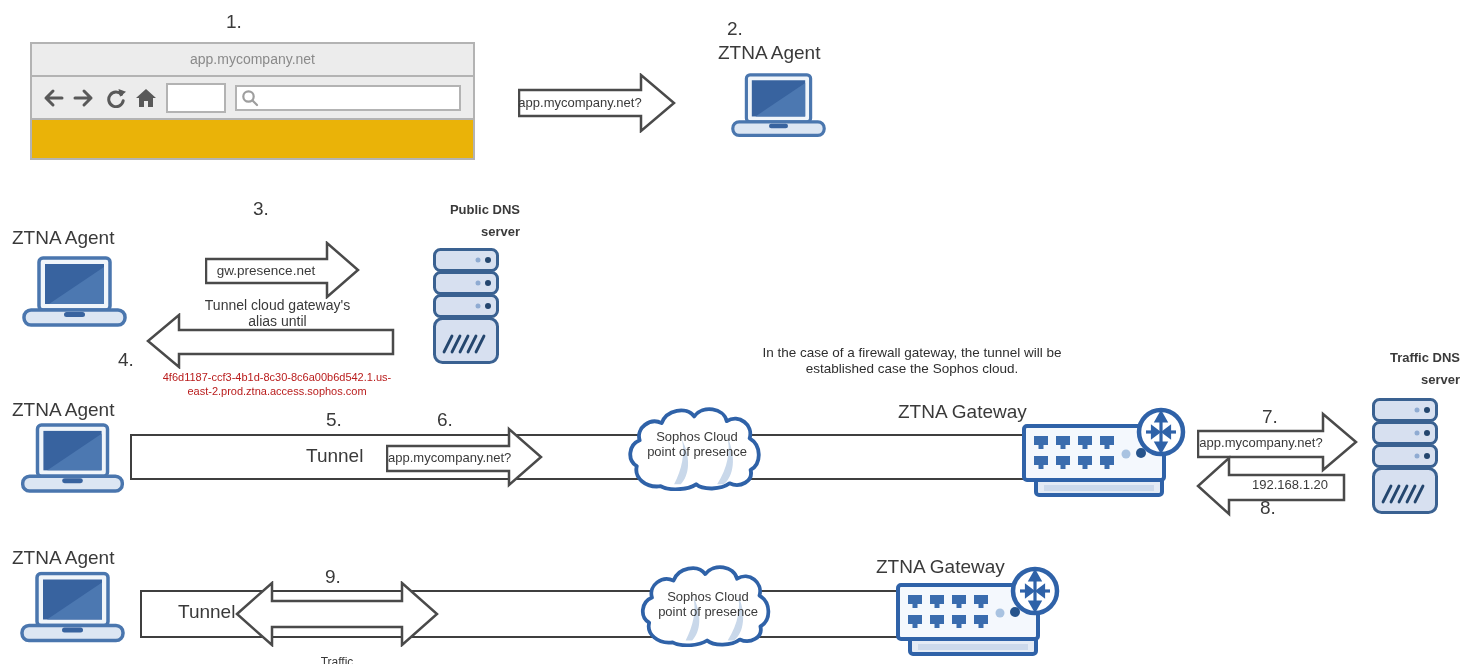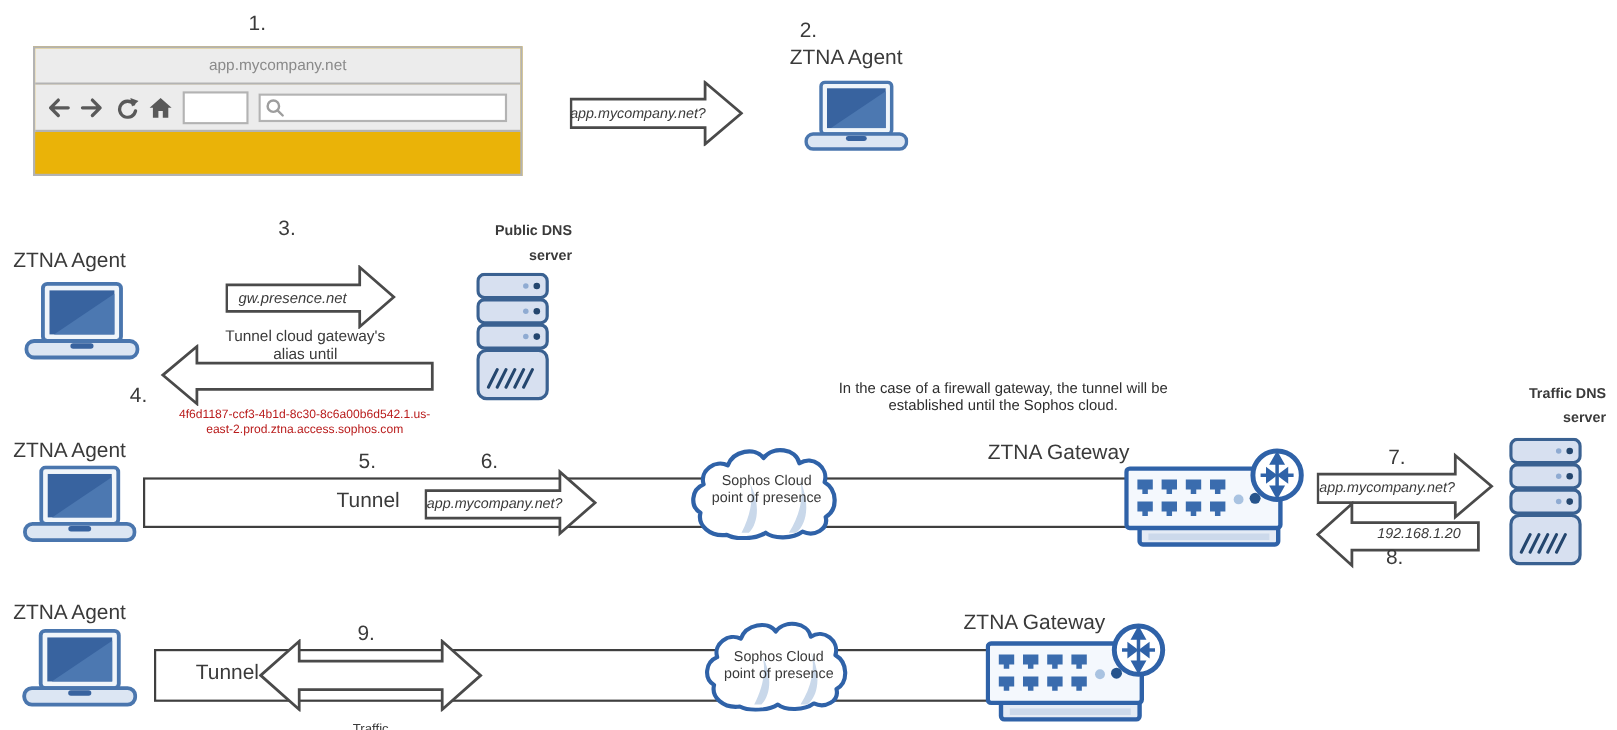--- a/index.html
+++ b/index.html
@@ -4,21 +4,21 @@
 <style>
   html,body{margin:0;padding:0;background:#fff;}
   #canvas{
     position:relative;width:1470px;height:664px;background:#fff;overflow:hidden;
     font-family:"Liberation Sans",sans-serif;color:#3d3d3d;
   }
   .abs{position:absolute;}
   .step{font-size:19px;color:#3a3a3a;}
   .lbl{font-size:19px;color:#3a3a3a;white-space:nowrap;}
   .lbl-c{font-size:13px;color:#3a3a3a;text-align:right;line-height:22px;font-weight:bold;}
-  .msg{font-size:13px;color:#3a3a3a;text-align:center;white-space:nowrap;font-style:italic;}
+  .msg{font-size:13px;color:#3a3a3a;text-align:center;white-space:nowrap;}
   .msg-sm{font-size:12px;color:#3a3a3a;text-align:center;white-space:nowrap;margin-top:48px;}
   .cloud-txt{font-size:13px;color:#3a3a3a;text-align:center;line-height:15px;}
   .note{font-size:13.5px;color:#2e2e2e;text-align:center;line-height:16px;}
   .domain-txt{font-size:11px;color:#b91c1c;text-align:center;line-height:14px;}
   .caption{font-size:14px;color:#3a3a3a;text-align:center;line-height:16px;}
   .tunnel{border:2.5px solid #3f3f3f;background:#fff;box-sizing:border-box;}
   
   .browser{border:2px solid #b3b3b3;background:#eab308;box-sizing:border-box;}
   .browser-title{height:31px;line-height:31px;background:#ececec;border-bottom:2px solid #b3b3b3;
     text-align:center;font-size:14px;color:#8a8a8a;}
@@ -164,21 +164,21 @@
     <polygon points="248,17 34,17 34,2 3,28 34,54 34,41 248,41" fill="#fff" stroke="#4a4a4a" stroke-width="2.5"></polygon>
   </svg>
   <div class="abs step" style="left:118px;top:349px;">4.</div>
   <div class="abs domain-txt" style="left:148px;top:370px;width:258px;">
     <div>4f6d1187-ccf3-4b1d-8c30-8c6a00b6d542.1.us-</div>
     <div>east-2.prod.ztna.access.sophos.com</div>
   </div>
 
   <div class="abs note" style="left:754px;top:345px;width:316px;">
     <div>In the case of a firewall gateway, the tunnel will be</div>
-    <div>established until the Sophos cloud.</div>
+    <div>established case the Sophos cloud.</div>
   </div>
 
   <div class="abs lbl" style="left:12px;top:399px;">ZTNA Agent</div>
   <svg class="abs" style="left:20px;top:423px;" width="105" height="73" viewBox="0 0 105 74">
       <use href="#sym-laptop"></use>
     </svg>
 
   <div class="abs tunnel" style="left:130px;top:434px;width:897px;height:46px;"></div>
   <div class="abs step" style="left:326px;top:409px;">5.</div>
   <div class="abs lbl" style="left:306px;top:445px;">Tunnel</div>

